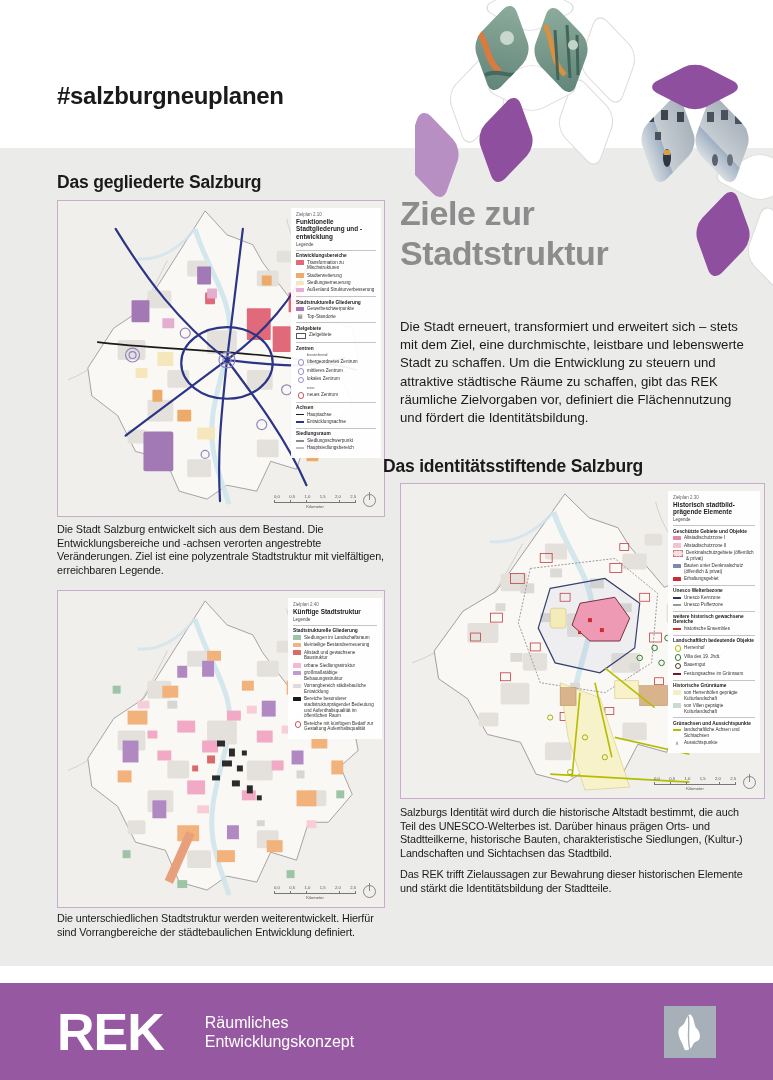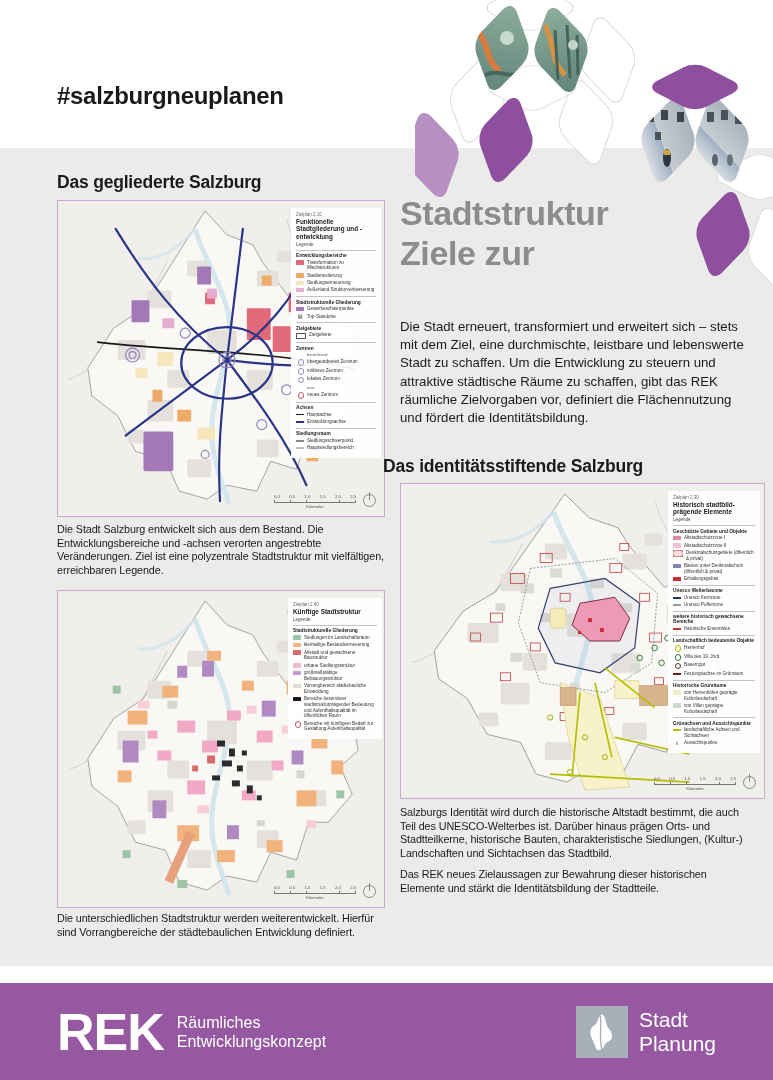--- a/index.html
+++ b/index.html
@@ -41,21 +41,21 @@
   .sline{height:2.2px;border-bottom:.8px solid #777;background:repeating-linear-gradient(90deg,#777 0 .8px,transparent .8px 16.2px);}
   .sunit{text-align:center;font-size:4.2px;color:#555;margin-top:1px;}
   .compass{position:relative;width:11px;height:11px;border:1px solid #888;border-radius:50%;margin-bottom:2px;}
   .compass::after{content:"";position:absolute;left:4.6px;top:-3.5px;width:1.4px;height:8px;background:#888;}
   
   .caption{position:absolute;font-size:10.8px;line-height:13.6px;letter-spacing:-.1px;width:332px;}
   .caption p{margin:0 0 8px 0;}
   
   .f-left{display:flex;align-items:center;gap:13px;color:#fff;}
   .f-rek{font-size:52px;font-weight:bold;letter-spacing:-1px;line-height:1;}
-  .f-sub{font-size:16px;line-height:19px;}
+  .f-sub{font-size:16px;line-height:19px;margin-left:28px;}
   .f-right{display:flex;align-items:center;gap:11px;color:#fff;}
   .f-logo{width:52px;height:52px;background:#a7b0b8;display:flex;align-items:center;justify-content:center;}
   .f-dept{font-size:21px;line-height:24px;}
 </style>
 </head>
 <body>
 
 <svg width="0" height="0" style="position:absolute" aria-hidden="true">
   <defs>
     <rect id="f" x="-35" y="-35" width="70" height="70" rx="16"></rect>
@@ -445,22 +445,22 @@
         <div class="sline"></div>
         <div class="sunit">Kilometer</div>
       </div>
       <div class="compass"></div>
     </div>
   </figure>
 
   <div class="caption" style="left:57px;top:912px;">Die unterschiedlichen Stadtstruktur werden weiterentwickelt. Hierfür sind Vorrangbereiche der städtebaulichen Entwicklung definiert.</div>
 
   <div class="big-title">
+    <div>Ziele zur</div>
     <div>Stadtstruktur</div>
-    <div>Ziele zur</div>
   </div>
 
   <div class="intro">Die Stadt erneuert, transformiert und erweitert sich – stets mit dem Ziel, eine durchmischte, leistbare und lebenswerte Stadt zu schaffen. Um die Ent­wicklung zu steuern und attraktive städtische Räume zu schaffen, gibt das REK räumliche Zielvorgaben vor, definiert die Flächennutzung und fördert die Identitätsbildung.</div>
 
   <div class="h-black" style="left:383px;top:456px;">Das identitätsstiftende Salzburg</div>
 
   <figure class="panel" style="left:400px;top:483px;width:365px;height:316px;">
     <svg class="art" viewBox="0 0 365 316" preserveAspectRatio="none">
       <rect x="0" y="0" width="365" height="316" fill="#f0efec"></rect>
       <g transform="scale(1.113 1)">
@@ -620,38 +620,34 @@
           </div>
         <div class="sline"></div>
         <div class="sunit">Kilometer</div>
       </div>
       <div class="compass"></div>
     </div>
   </figure>
 
   <div class="caption" style="left:400px;top:806px;width:352px;">
     <p>Salzburgs Identität wird durch die historische Altstadt bestimmt, die auch Teil des UNESCO-Welterbes ist. Darüber hinaus prägen Orts- und Stadtteilkerne, historische Bauten, charakteristische Siedlungen, (Kultur-) Landschaften und Sichtachsen das Stadtbild.</p>
-    <p>Das REK neues Zielaussagen zur Bewahrung dieser historischen Elemente und stärkt die Identitätsbildung der Stadtteile.</p>
+    <p>Das REK trifft Zielaussagen zur Bewahrung dieser historischen Elemente und stärkt die Identitätsbildung der Stadtteile.</p>
   </div>
 
   <div class="footer">
     <div class="f-left">
       <div class="f-rek">REK</div>
       <div class="f-sub">
         <div>Räumliches</div>
         <div>Entwicklungskonzept</div>
       </div>
     </div>
     <div class="f-right">
       <div class="f-logo">
         <svg width="44" height="44" viewBox="0 0 52 52">
           <path d="M26,5 C20,9 22,15 16,19 C10,23 12,31 16,38 C20,45 18,49 24,47 C30,45 28,39 34,37 C40,35 38,26 34,22 C30,18 32,9 26,5 Z" fill="#ffffff"></path>
           <path d="M24,7 C26,19 22,34 26,47" fill="none" stroke="#a7b0b8" stroke-width="1.6"></path>
         </svg>
       </div>
-      <div class="f-dept">
-        <div>Stadt</div>
-        <div>Planung</div>
-      </div>
     </div>
   </div>
 
 </div>
 
 </body></html>

